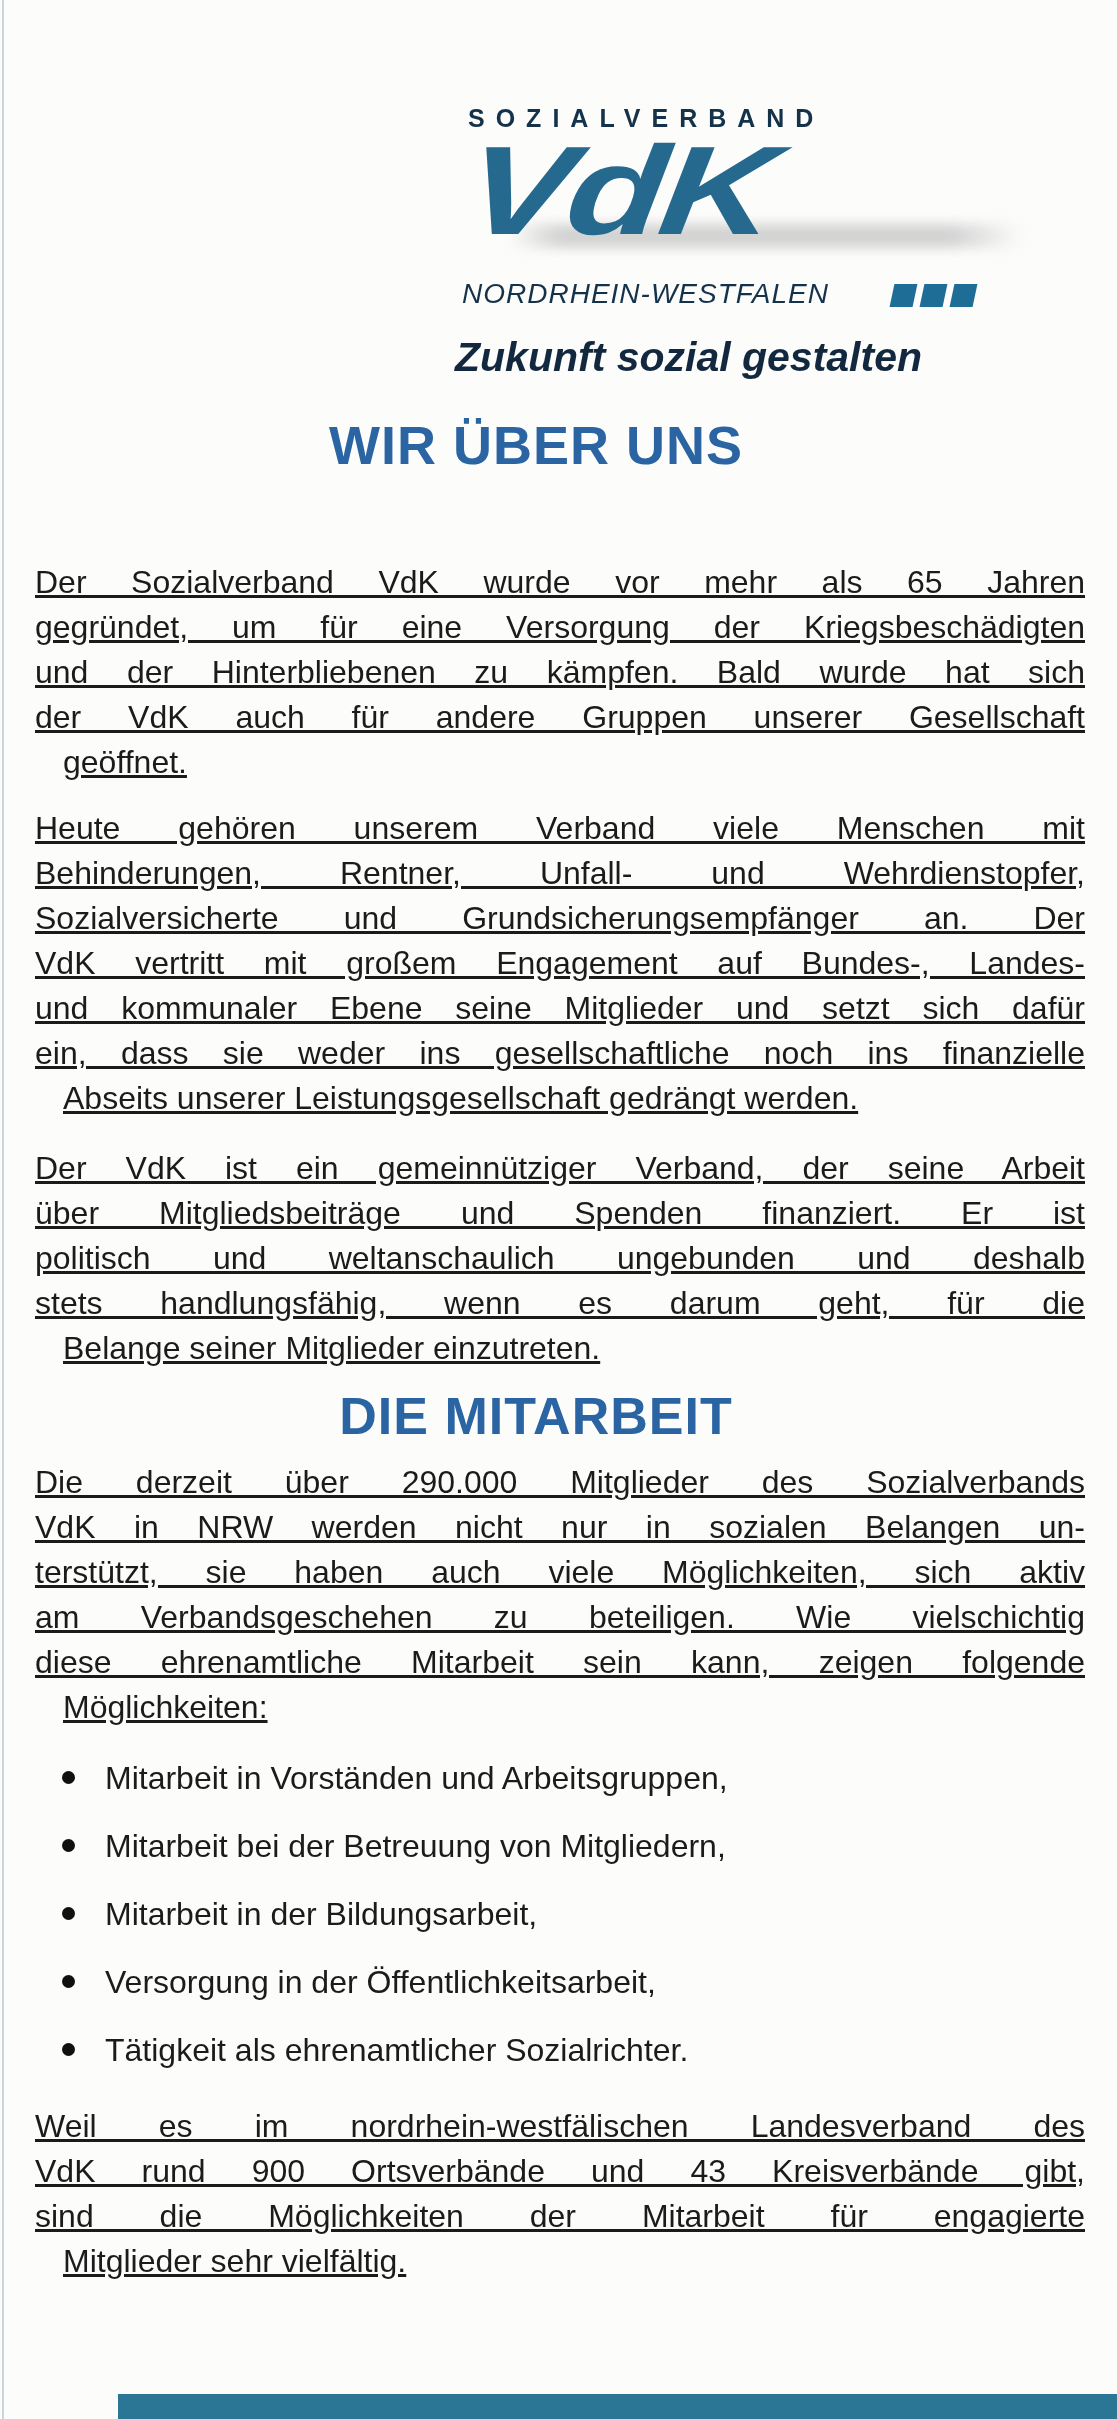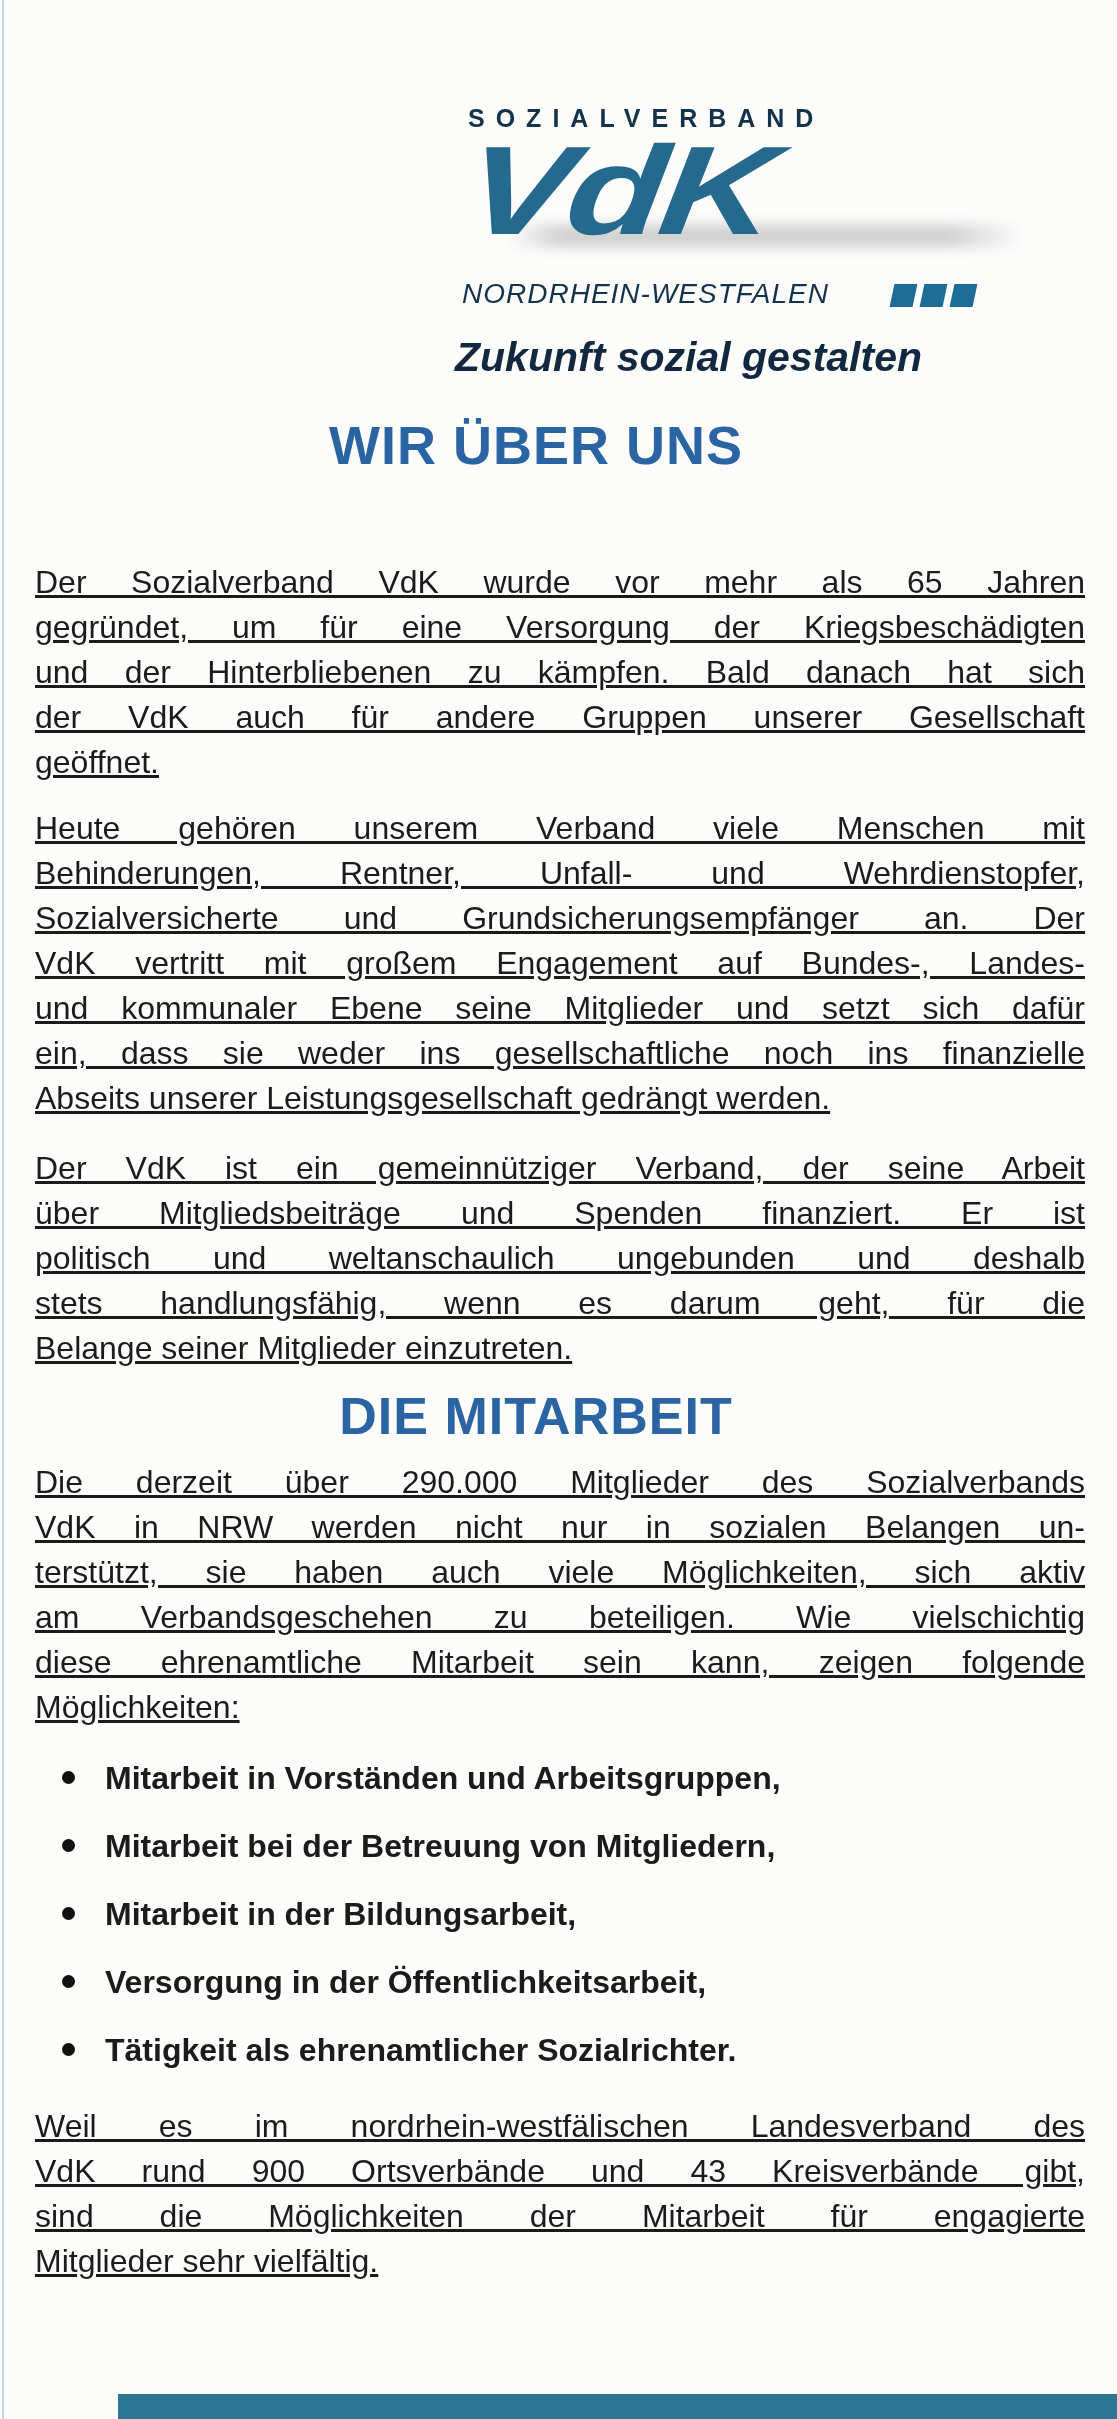--- a/index.html
+++ b/index.html
@@ -32,24 +32,24 @@
   .tagline{position:absolute;left:455px;top:334px;font-size:41px;font-weight:bold;
     font-style:italic;color:var(--tagline-navy);white-space:nowrap;}
   
   .sec-heading{position:absolute;left:16px;width:1040px;text-align:center;font-weight:bold;
     color:var(--heading-blue);letter-spacing:1px;white-space:nowrap;}
   .h-about{top:414px;font-size:54px;line-height:1.15;}
   .h-mitarbeit{top:1388px;font-size:52px;line-height:1.1;}
   
   .para{position:absolute;left:35px;width:1050px;font-size:32px;line-height:45px;color:var(--ink);text-decoration:underline;}
   .line{height:45px;text-align:justify;text-align-last:justify;white-space:nowrap;}
-  .line.last{text-align-last:left;}
+  .line.last{text-align-last:left;margin-left:28px;}
   .p1{top:560px;} .p2{top:806px;} .p3{top:1146px;} .p4{top:1460px;} .p5{top:2104px;}
   .bullets{position:absolute;left:35px;top:1756px;width:1050px;font-size:32px;}
-  .bullet-row{position:relative;height:45px;margin-bottom:23px;line-height:45px;font-weight:bold;}
+  .bullet-row{position:relative;height:45px;margin-bottom:23px;line-height:45px;}
   .dot{position:absolute;left:27px;top:15px;width:13px;height:13px;border-radius:50%;background:#101010;}
   .bullet-text{position:absolute;left:70px;top:0;white-space:nowrap;}
   
   .bottom-bar{position:absolute;left:118px;right:0;top:2394px;height:25px;background:var(--accent-bar);}
 </style>
 </head>
 <body>
 
 <div class="page">
   <div class="scan-edge"></div>
@@ -63,21 +63,21 @@
       <span class="sq"></span><span class="sq"></span><span class="sq"></span>
     </div>
     <div class="tagline">Zukunft sozial gestalten</div>
   </header>
 
   <div class="sec-heading h-about">WIR ÜBER UNS</div>
 
   <div class="para p1">
       <div class="line">Der Sozialverband VdK wurde vor mehr als 65 Jahren</div>
       <div class="line">gegründet, um für eine Versorgung der Kriegsbeschädigten</div>
-      <div class="line">und der Hinterbliebenen zu kämpfen. Bald danach hat sich</div>
+      <div class="line">und der Hinterbliebenen zu kämpfen. Bald wurde hat sich</div>
       <div class="line">der VdK auch für andere Gruppen unserer Gesellschaft</div>
       <div class="line last">geöffnet.</div>
     </div>
   <div class="para p2">
       <div class="line">Heute gehören unserem Verband viele Menschen mit</div>
       <div class="line">Behinderungen, Rentner, Unfall- und Wehrdienstopfer,</div>
       <div class="line">Sozialversicherte und Grundsicherungsempfänger an. Der</div>
       <div class="line">VdK vertritt mit großem Engagement auf Bundes-, Landes-</div>
       <div class="line">und kommunaler Ebene seine Mitglieder und setzt sich dafür</div>
       <div class="line">ein, dass sie weder ins gesellschaftliche noch ins finanzielle</div>

